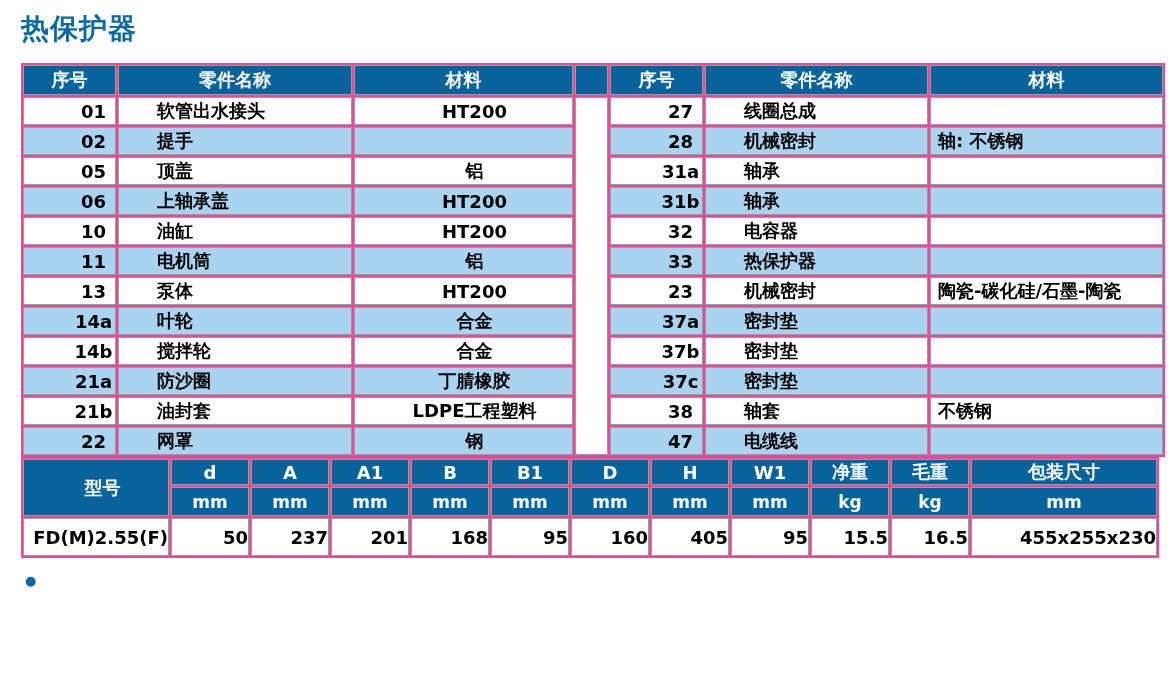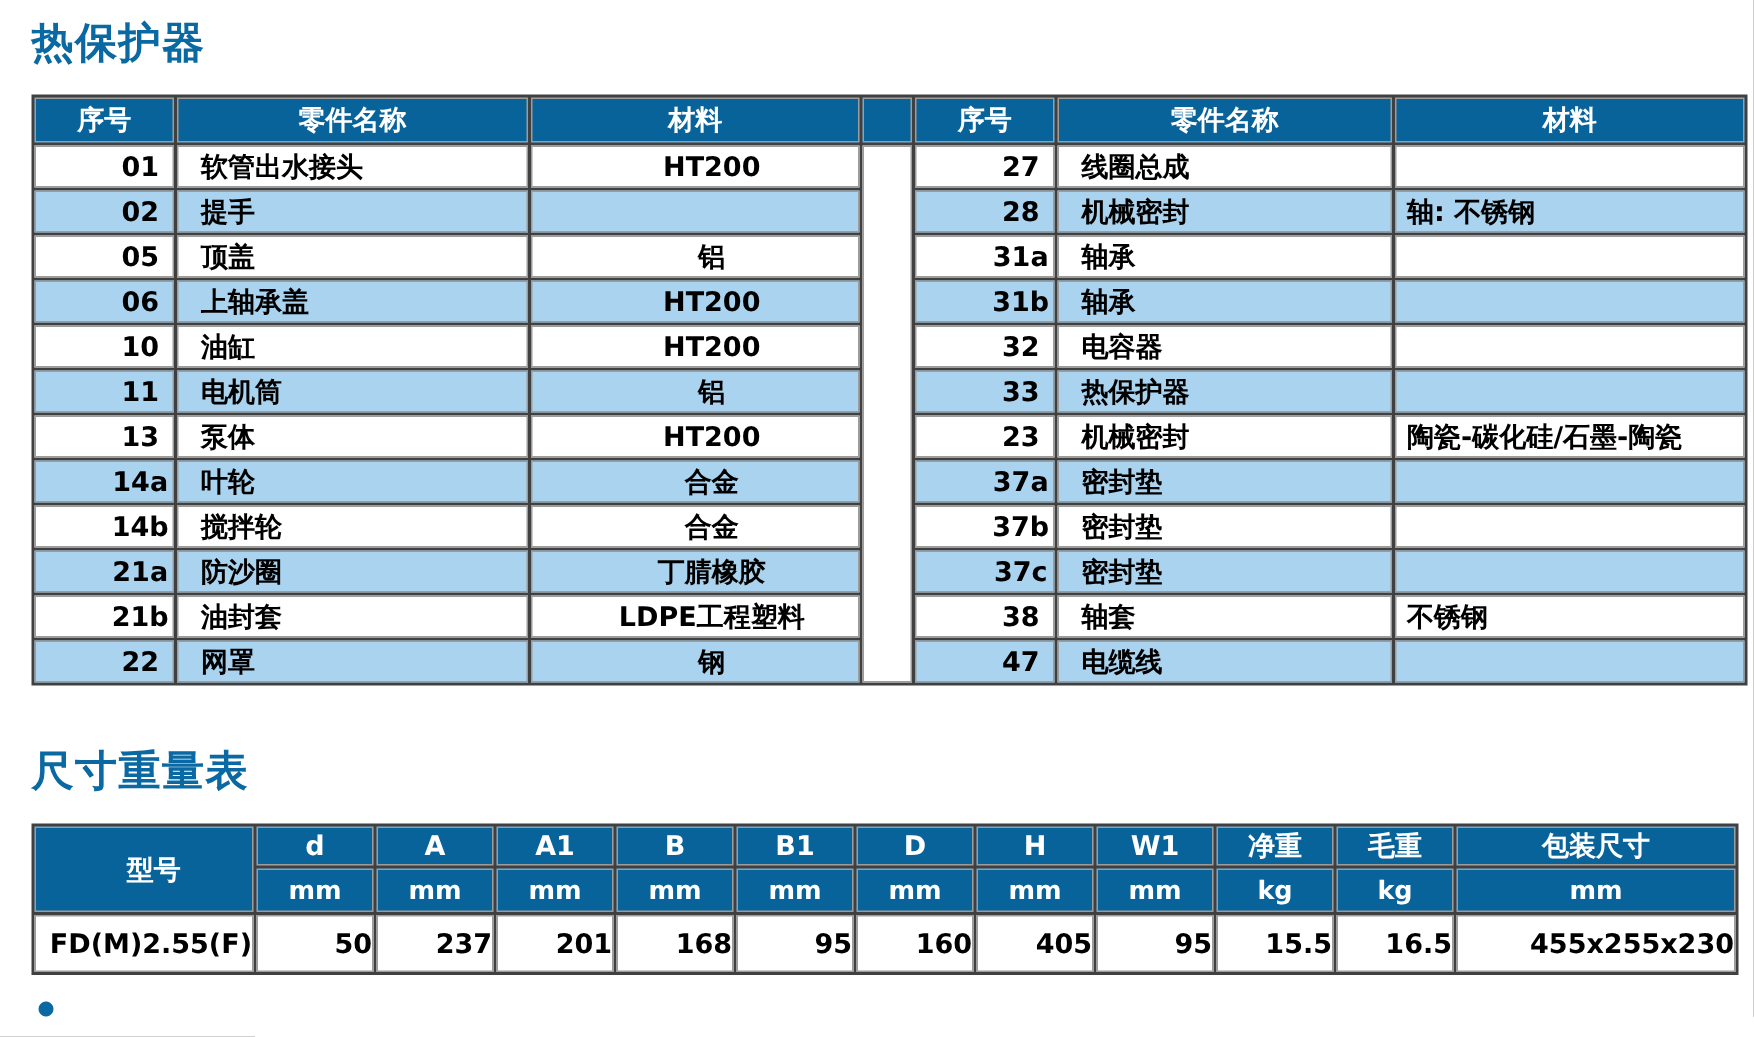--- a/index.html
+++ b/index.html
@@ -18,21 +18,21 @@
     margin: 4px 0 15px 0;
     letter-spacing: 1px;
   }
   .section-title.second { margin-top: 38px; margin-bottom: 16px; }
 
   table {
     border-collapse: separate;
     border-spacing: 2px;
     table-layout: fixed;
     width: 1128px;
-    background: #404040;
+    background: #ec4899;
   }
   th, td {
     border: 1px solid #9c9c9c;
     padding: 0;
     font-size: 18px;
     font-weight: bold;
     color: #000000;
     overflow: hidden;
     white-space: nowrap;
   }
@@ -41,21 +41,21 @@
     color: #ffffff;
     text-align: center;
     font-size: 18px;
   }
 
   
   .parts-table tr.hdr th { height: 30px; }
   .parts-table td { height: 28px; background: #ffffff; }
   .parts-table tr.alt td { background: #a9d3ef; }
   .parts-table td.c-no  { text-align: center; padding-left: 48px; }
-  .parts-table td.c-name { text-align: left; padding-left: 15px; }
+  .parts-table td.c-name { text-align: left; padding-left: 38px; }
   .parts-table td.c-mat-l { text-align: center; padding-left: 22px; }
   .parts-table td.c-mat-r { text-align: left; padding-left: 7px; }
   .parts-table td.spacer { background: #ffffff !important; }
 
   
   .dims-table th.letter { height: 25px; font-size: 18px; }
   .dims-table th.unit   { height: 29px; font-size: 17px; }
   .dims-table th.model  { font-size: 18px; padding-left: 13px; }
   .dims-table td { height: 38px; text-align: right; background: #ffffff; }
 
@@ -192,21 +192,20 @@
           <td class="c-no">22</td>
           <td class="c-name">网罩</td>
           <td class="c-mat-l">钢</td>
           <td class="c-no">47</td>
           <td class="c-name">电缆线</td>
           <td class="c-mat-r"></td>
         </tr>
       </tbody>
   </table>
 
-  <div class="section-title second">尺寸重量表</div>
 
   <table class="dims-table">
     <colgroup>
       <col style="width:146px">
       <col style="width:78px">
         <col style="width:78px">
         <col style="width:78px">
         <col style="width:78px">
       <col style="width:78px">
         <col style="width:78px">

